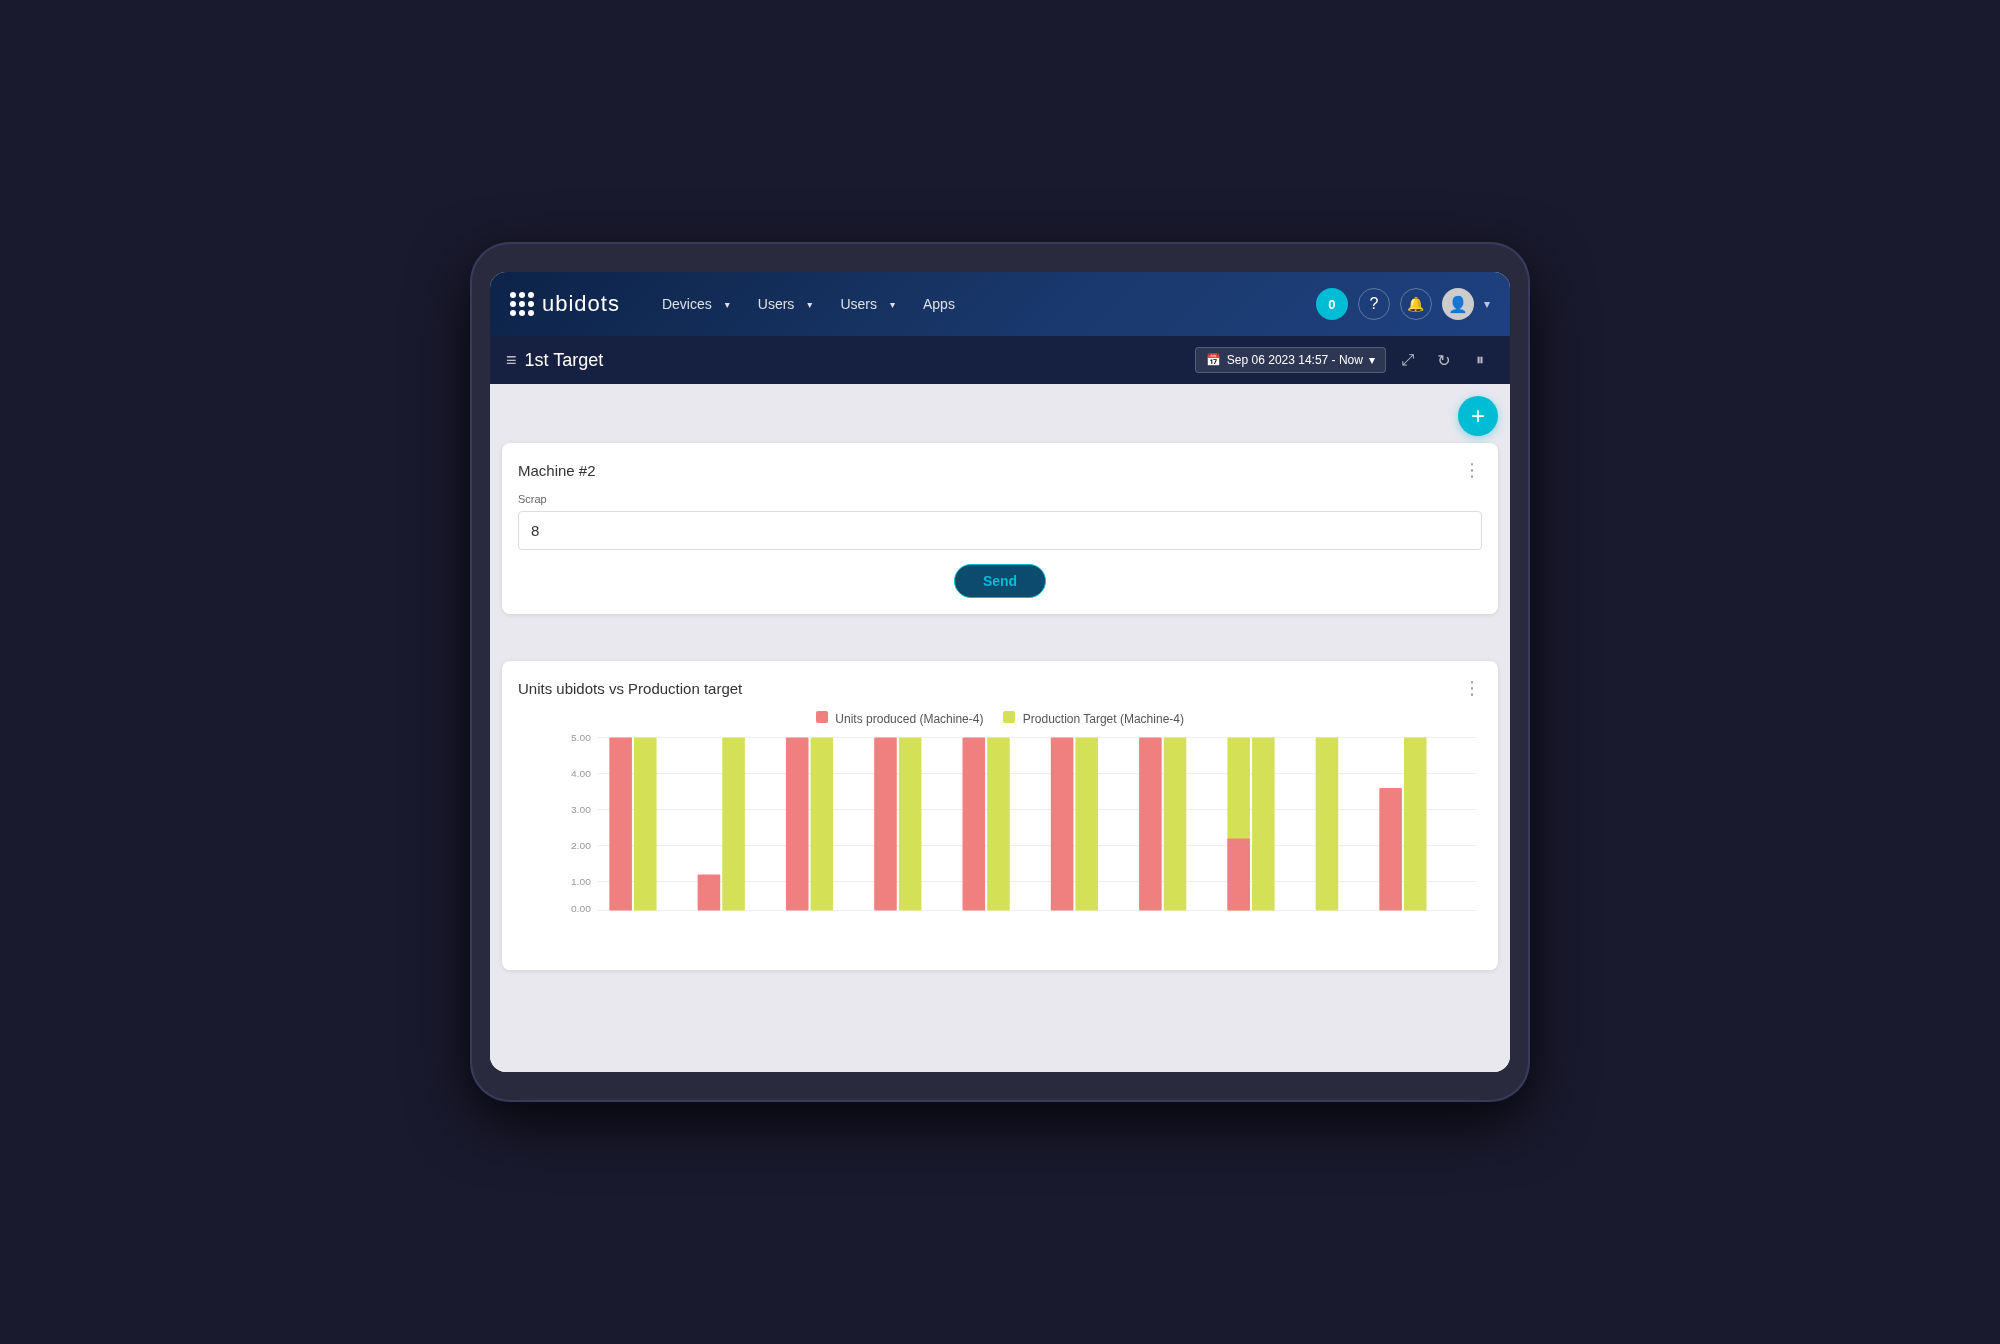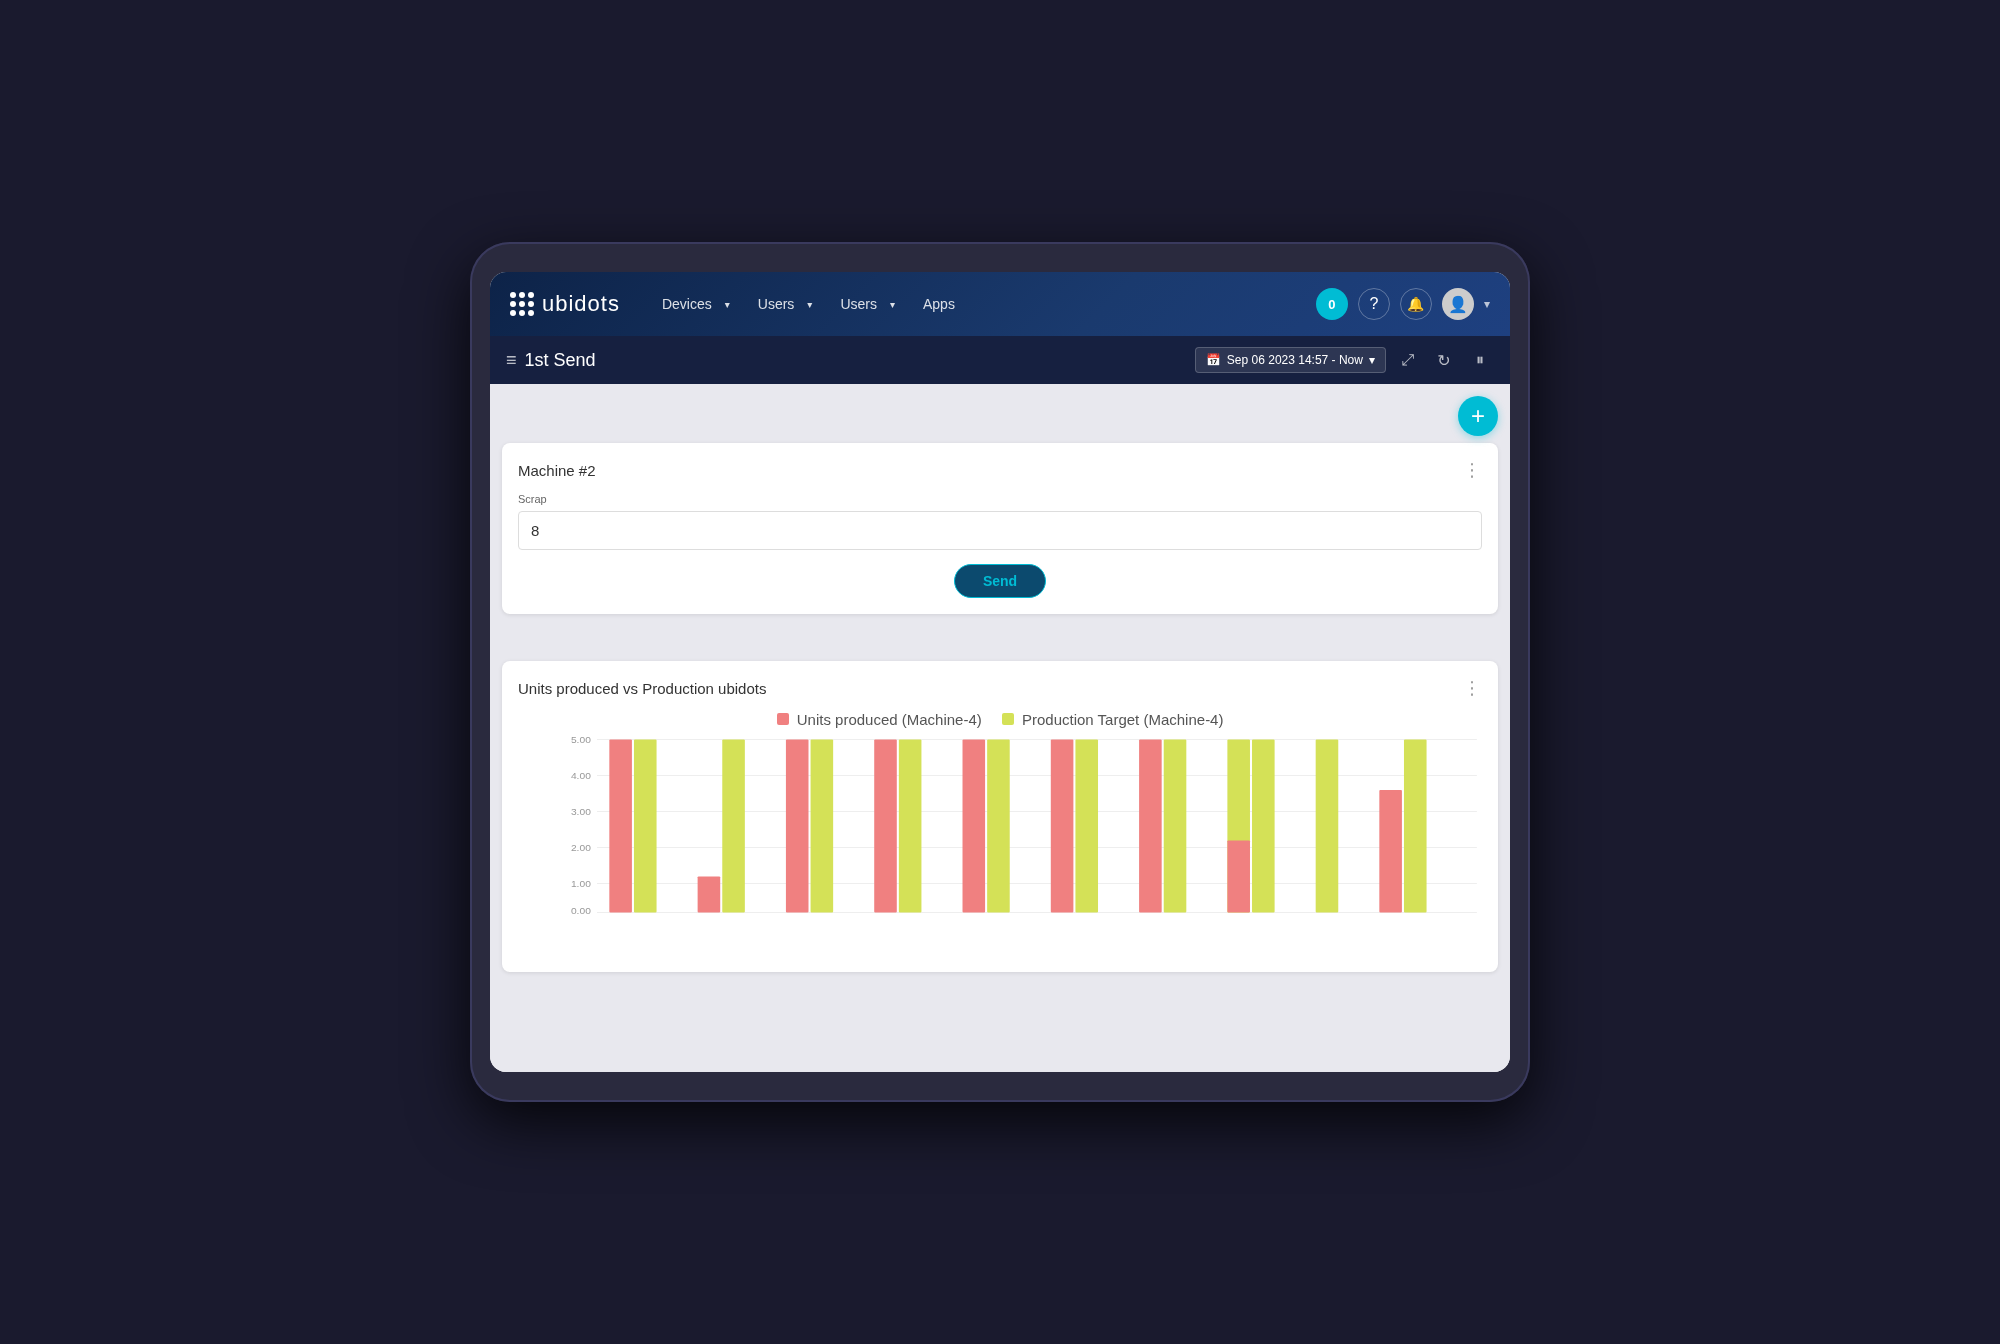--- a/index.html
+++ b/index.html
@@ -245,21 +245,21 @@
       cursor: pointer;
       font-weight: 700;
     }
     
     .chart-legend {
       display: flex;
       align-items: center;
       justify-content: center;
       gap: 20px;
       margin-bottom: 8px;
-      font-size: 15px;
+      font-size: 12px;
       color: #555;
     }
     .legend-dot {
       width: 12px;
       height: 12px;
       border-radius: 2px;
       display: inline-block;
       margin-right: 4px;
     }
     .chart-area {
@@ -324,21 +324,21 @@
         <div class="nav-avatar">
           <span>👤</span>
         </div>
         <span style="color:rgba(255,255,255,0.7);font-size:12px;">▾</span>
       </div>
     </nav>
 
     <div class="subheader">
       <div class="subheader-title">
         <span style="font-size:18px;color:rgba(255,255,255,0.7);">≡</span>
-        <span>1st Send</span>
+        <span>1st Target</span>
       </div>
       <div class="subheader-controls">
         <div class="datetime-btn">
           <span>📅</span>
           <span>Sep 06 2023 14:57 - Now</span>
           <span>▾</span>
         </div>
         <div class="ctrl-btn">⤢</div>
         <div class="ctrl-btn">↻</div>
         <div class="ctrl-btn">⏸</div>
@@ -354,21 +354,21 @@
           <span class="widget-title">Machine #2</span>
           <span class="widget-menu">⋮</span>
         </div>
         <div class="input-label">Scrap</div>
         <input class="input-field" type="text" value="8" style="">
         <button class="send-btn">Send</button>
       </div>
 
       <div class="widget-card">
         <div class="widget-header">
-          <span class="widget-title">Units produced vs Production ubidots</span>
+          <span class="widget-title">Units ubidots vs Production target</span>
           <span class="widget-menu">⋮</span>
         </div>
         <div class="chart-legend">
           <span>
             <span class="legend-dot" style="background:#f08080;"></span>
             <span>Units produced  (Machine-4)</span>
           </span>
           <span>
             <span class="legend-dot" style="background:#d4e157;"></span>
             <span>Production Target  (Machine-4)</span>

